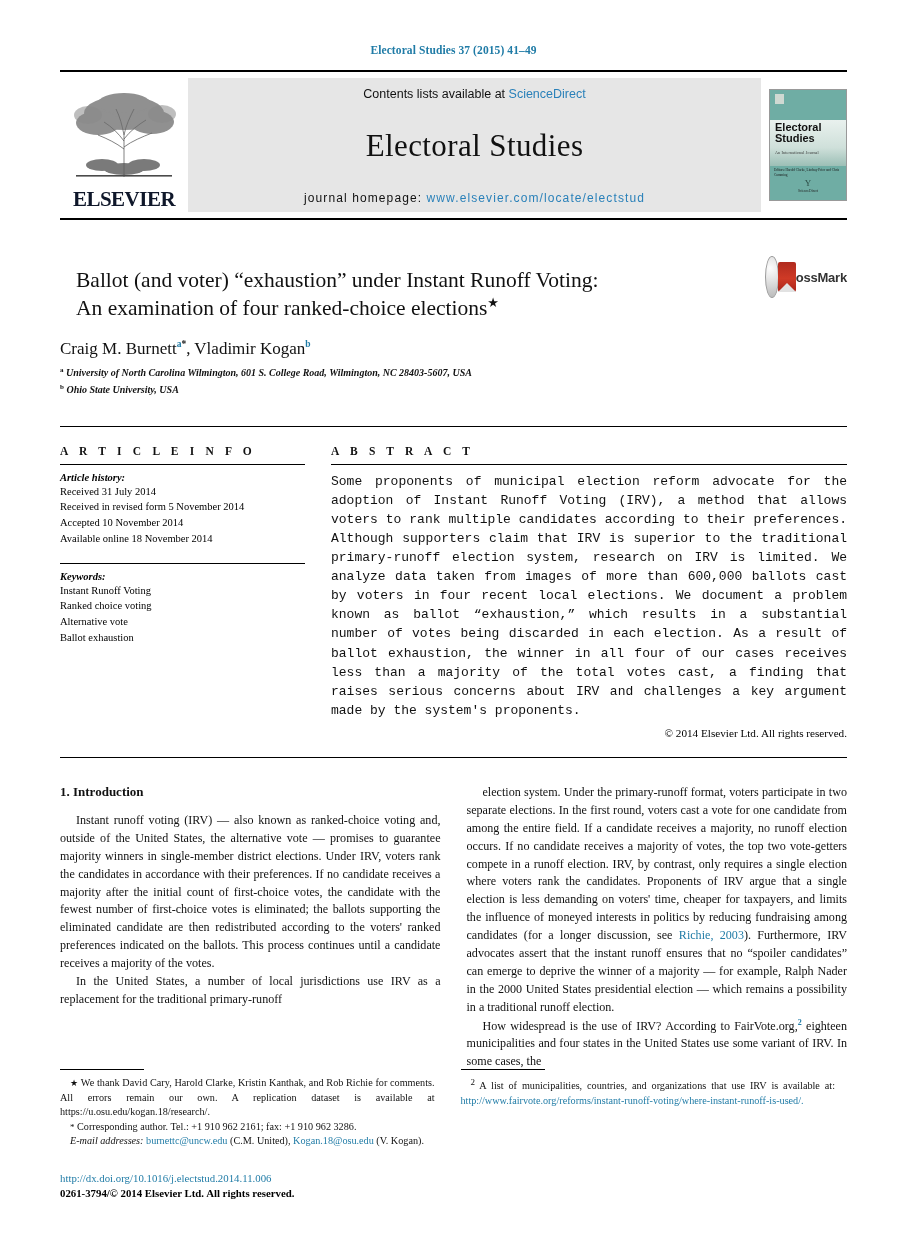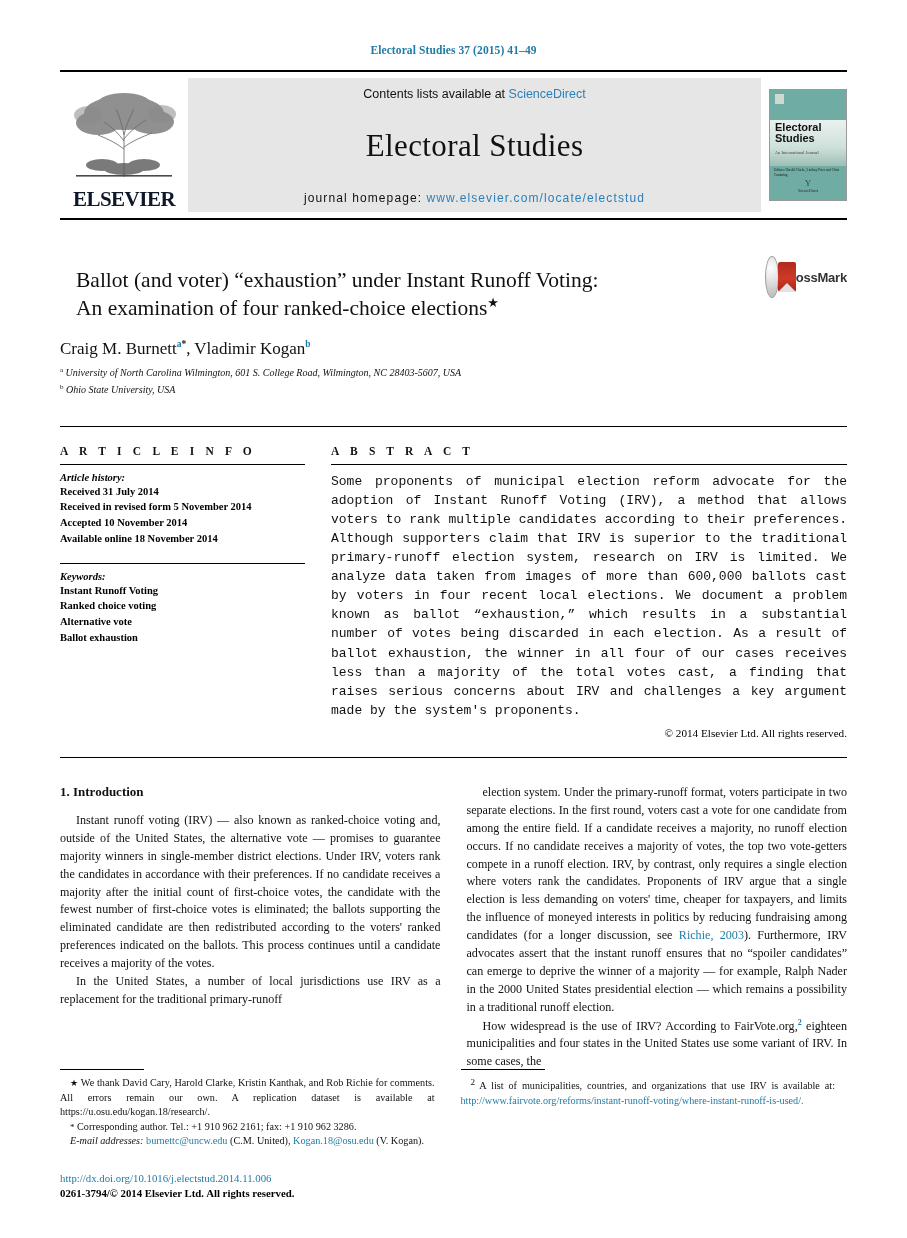--- a/index.html
+++ b/index.html
@@ -210,21 +210,21 @@
   }
   .authors sup {
     font-size: 9.5px;
     color: #1f7ba6;
     font-weight: bold;
   }
   .authors sup.star { color: #111; }
   .affil {
     font-family: "Liberation Serif", serif;
     font-style: italic;
-    font-weight: normal;
+    font-weight: bold;
     font-size: 10px;
     color: #111;
     margin-top: 6px;
     line-height: 1.45;
   }
   .affil sup {
     font-size: 7px;
     font-style: normal;
   }
 
@@ -259,21 +259,20 @@
     font-family: "Liberation Serif", serif;
     font-style: italic;
     font-weight: bold;
     font-size: 10.5px;
     margin-bottom: 1px;
   }
   .info-line {
     font-family: "Liberation Serif", serif;
     font-size: 10.5px;
     line-height: 1.5;
-    font-weight: bold;
   }
   .info-gap { height: 16px; }
   .abstract-body {
     font-family: Liberation Mono, monospace;
     font-size: 13px;
     line-height: 1.47;
     text-align: justify;
     color: #111;
   }
   .copyright {

